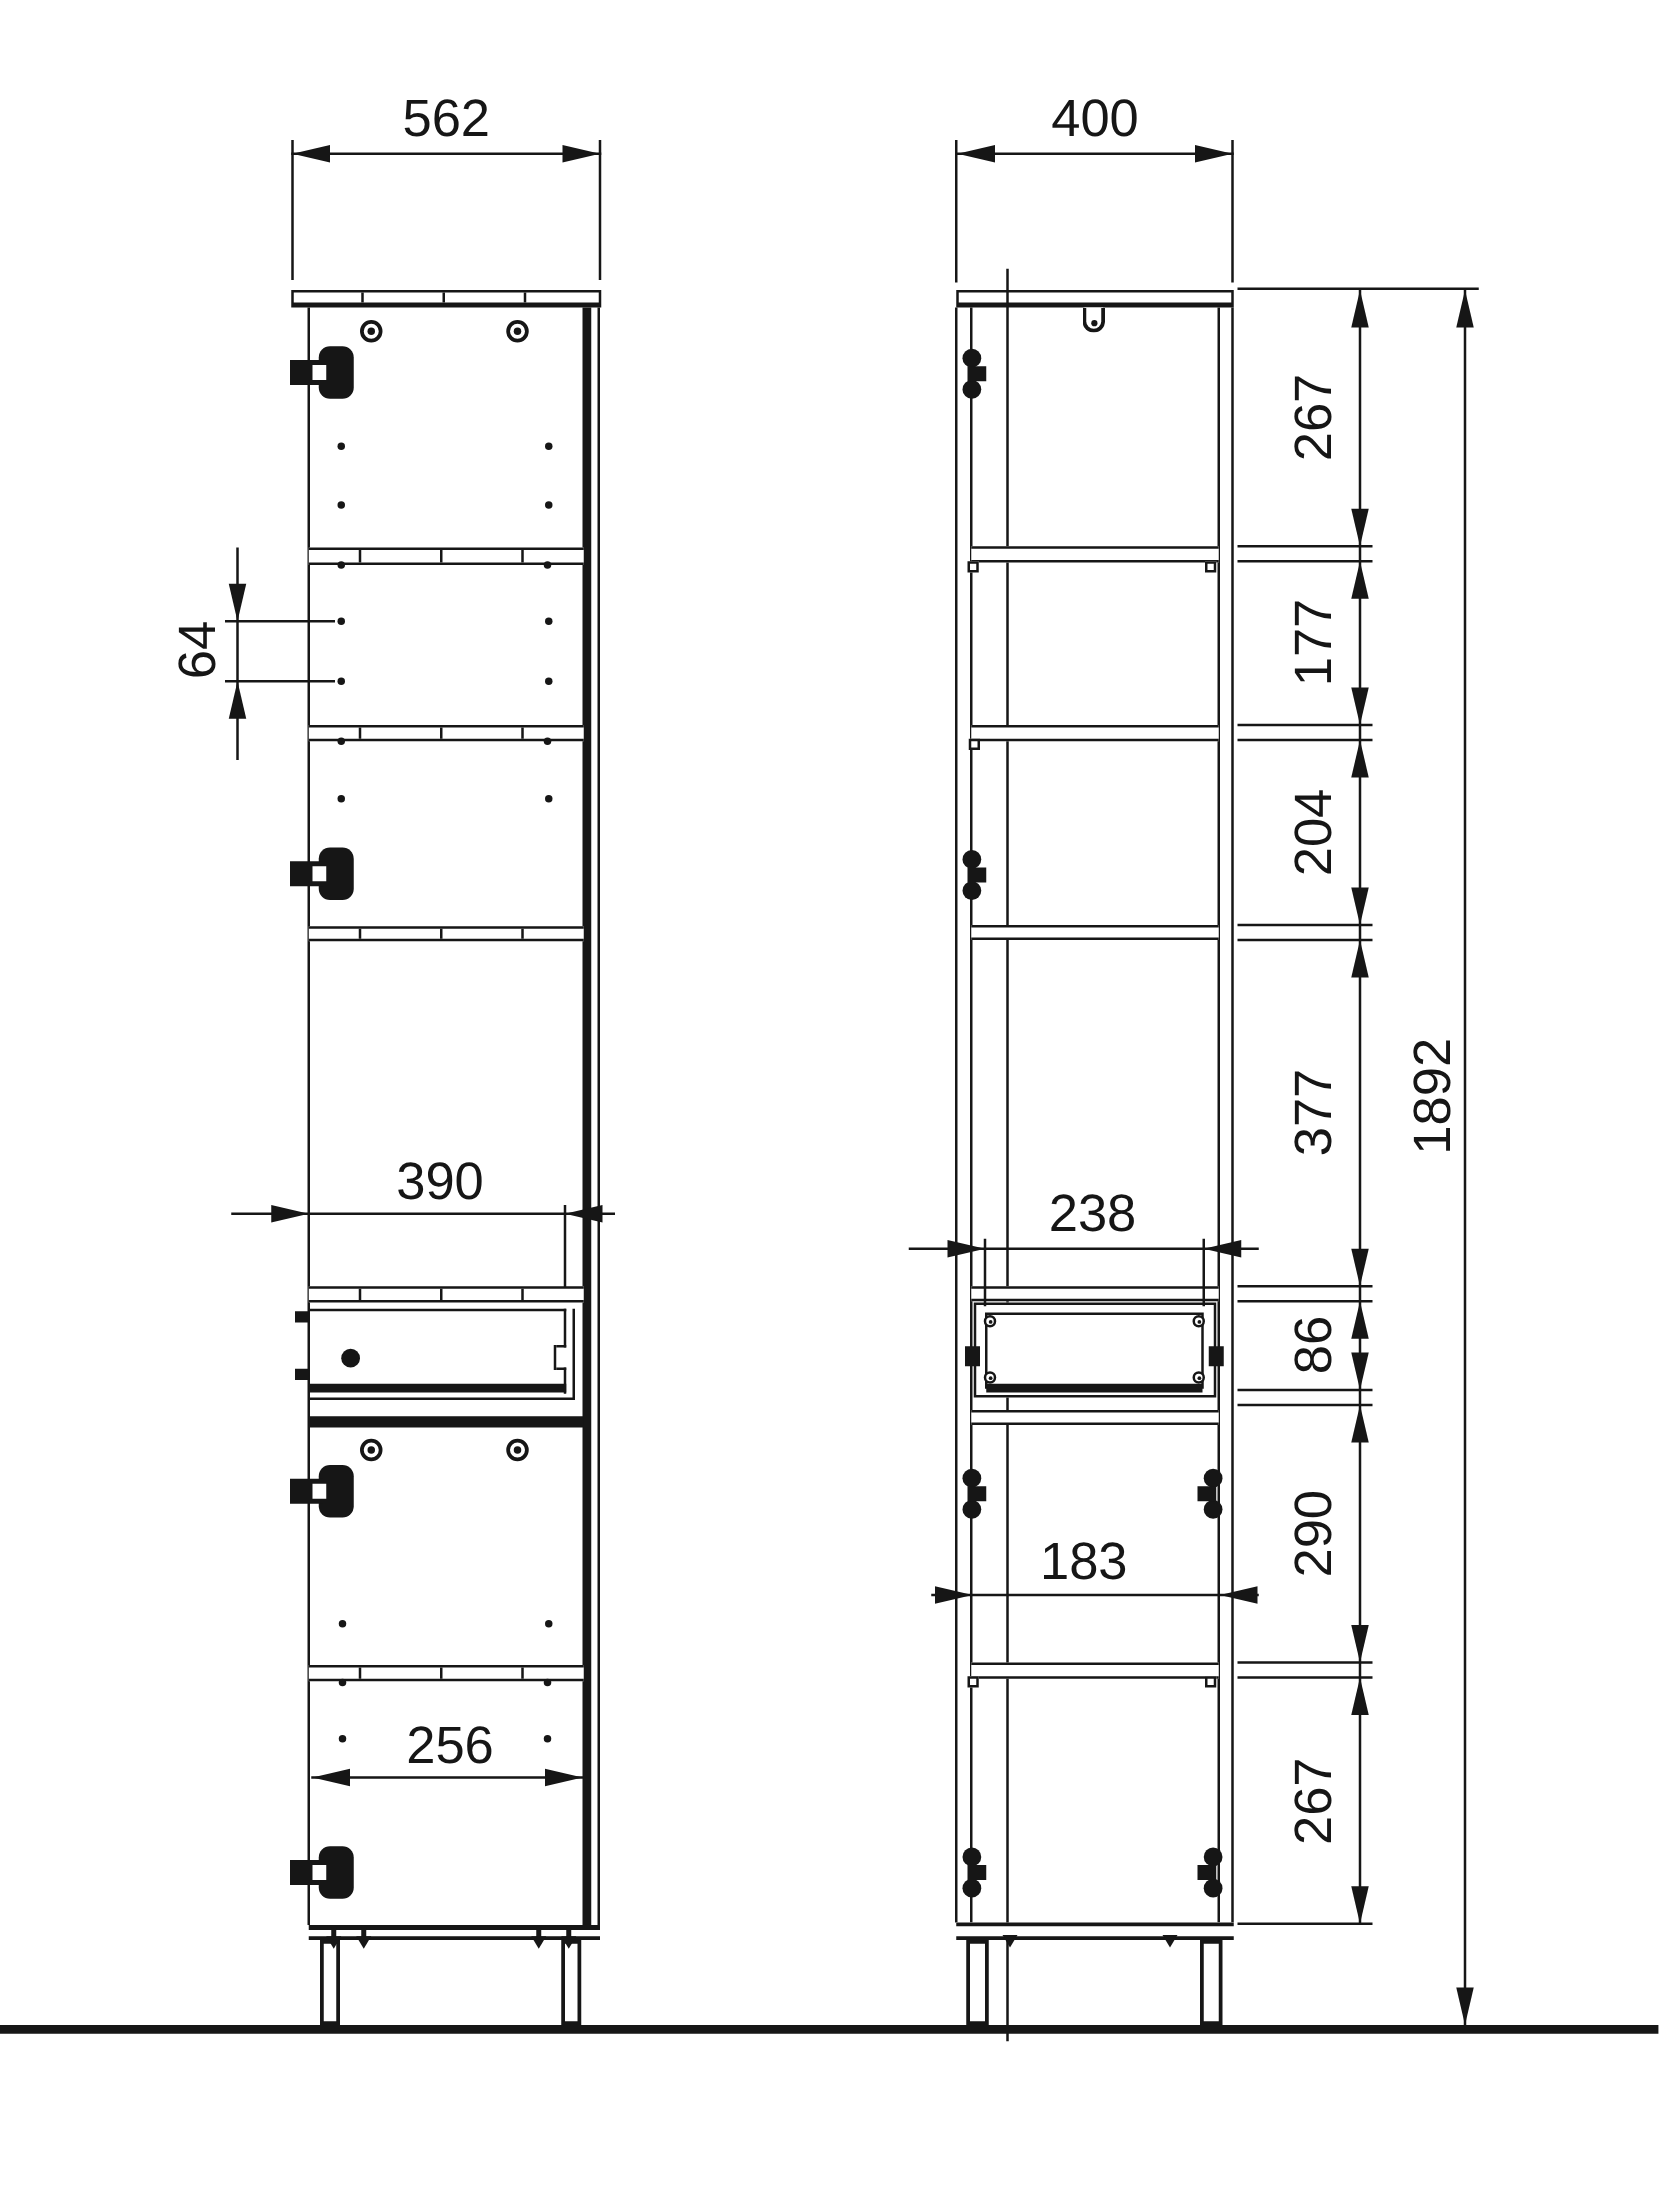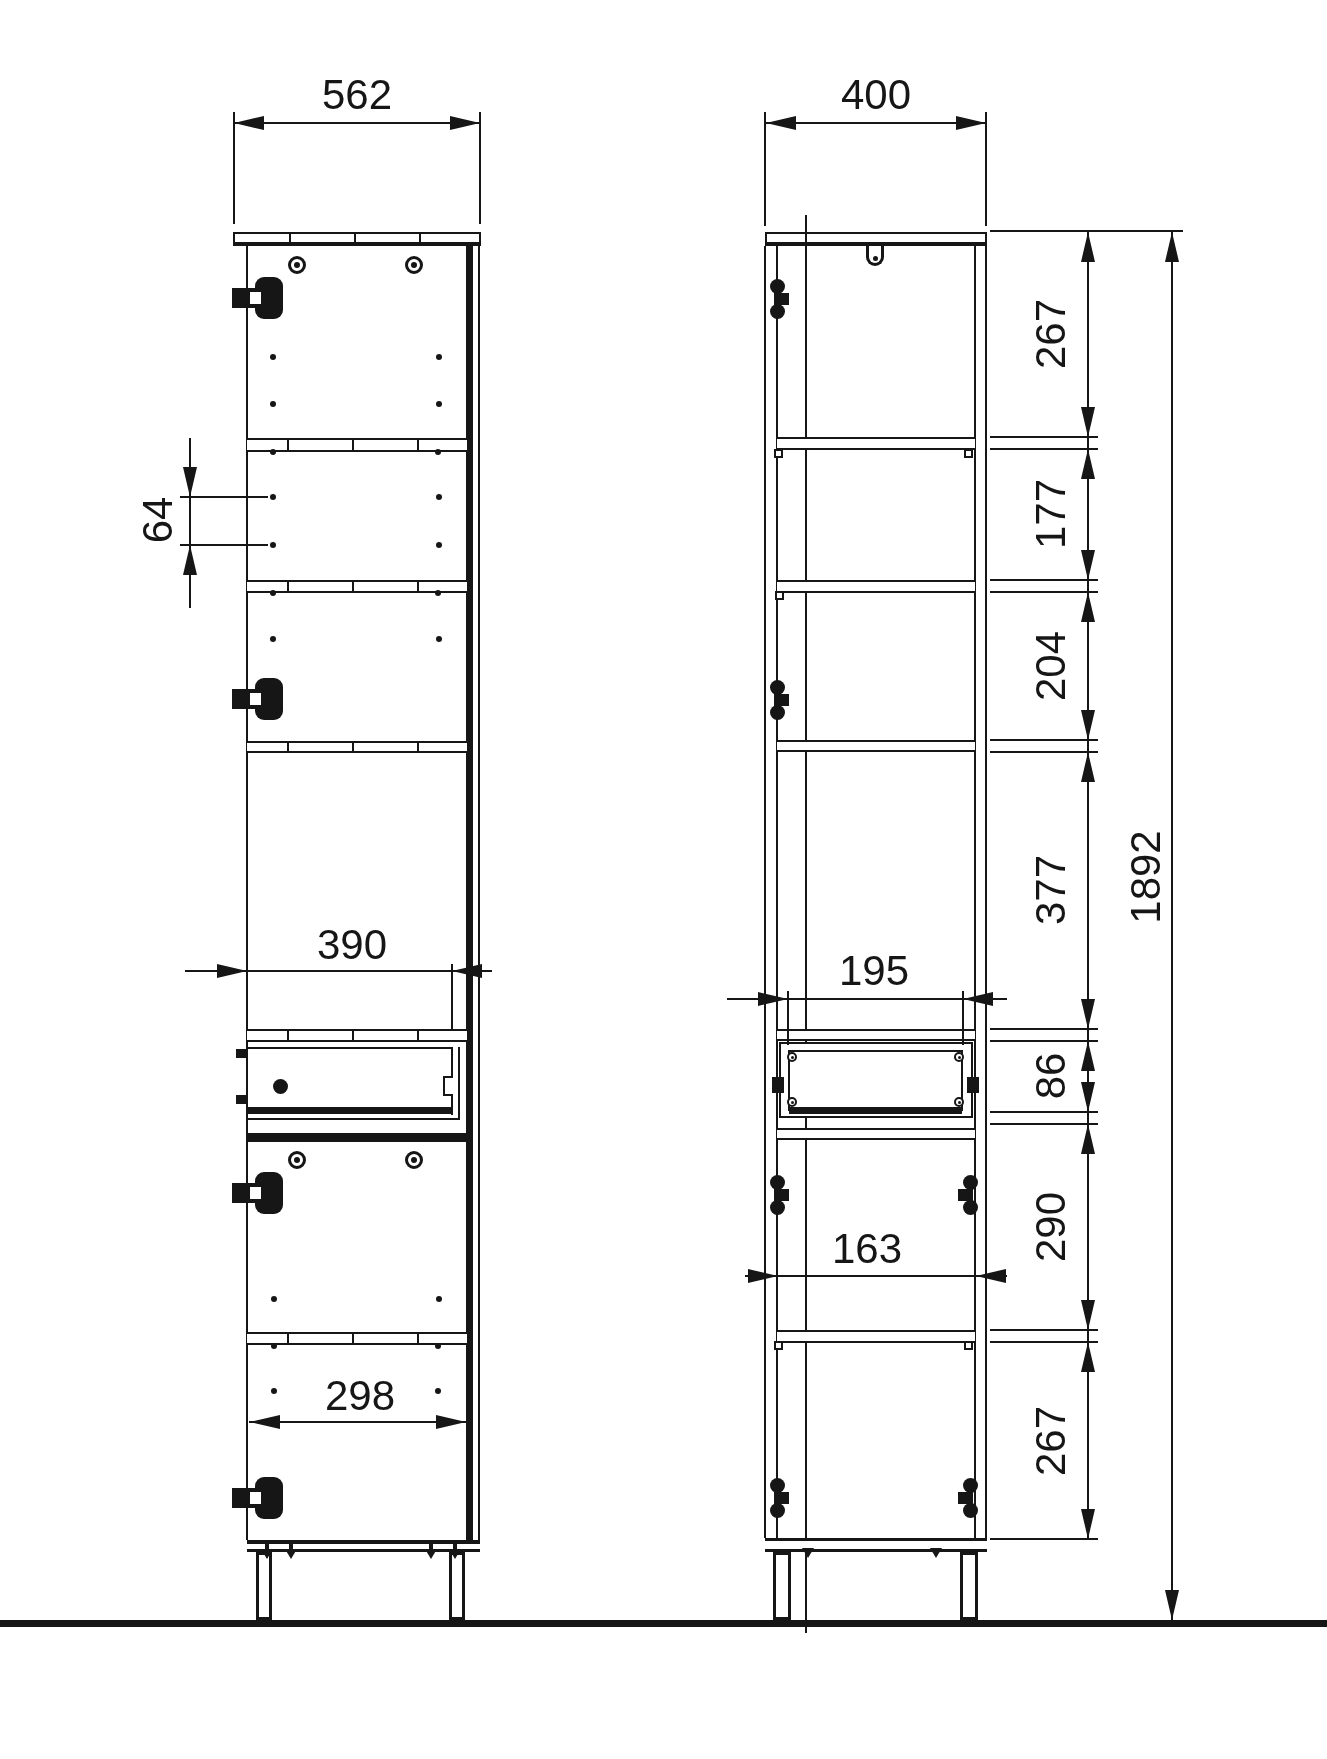--- a/index.html
+++ b/index.html
@@ -247,19 +247,19 @@
       <div class="abs blk" style="left: 990px; top: 230px; width: 193px; height: 2px;"></div>
       <div class="abs blk" style="left: 1171px; top: 232px; width: 2px; height: 1388px;"></div>
       <div class="abs tri" style="left: 1165px; top: 232px; border-bottom: 30px solid rgb(22, 22, 22); border-left: 7px solid transparent; border-right: 7px solid transparent;"></div>
       <div class="abs tri" style="left: 1165px; top: 1590px; border-top: 30px solid rgb(22, 22, 22); border-left: 7px solid transparent; border-right: 7px solid transparent;"></div>
     </div>
 
   <div class="abs dimtext ctr" style="left:357px;top:95px;">562</div>
   <div class="abs dimtext ctr" style="left:876px;top:95px;">400</div>
   <div class="abs dimtext rot" style="left:158px;top:520px;">64</div>
   <div class="abs dimtext ctr" style="left:352px;top:945px;">390</div>
-  <div class="abs dimtext ctr" style="left:360px;top:1396px;">298</div>
-  <div class="abs dimtext ctr" style="left:874px;top:971px;">195</div>
-  <div class="abs dimtext ctr" style="left:867px;top:1249px;">163</div>
+  <div class="abs dimtext ctr" style="left:360px;top:1396px;">256</div>
+  <div class="abs dimtext ctr" style="left:874px;top:971px;">238</div>
+  <div class="abs dimtext ctr" style="left:867px;top:1249px;">183</div>
   <div class="abs dimtext rot" style="left:1146px;top:877px;">1892</div>
 
   <div class="abs blk" style="left:0;top:1620px;width:1327px;height:7px;"></div>
 </div>
 
 </body></html>

